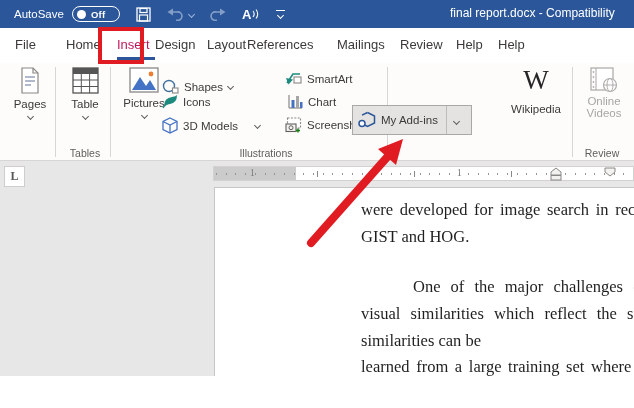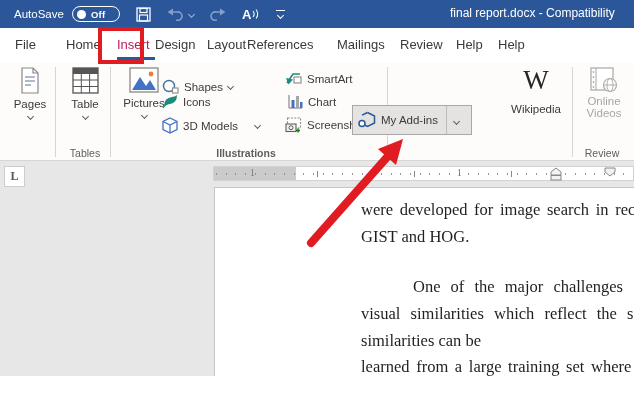--- a/index.html
+++ b/index.html
@@ -225,21 +225,21 @@
     <div class="smbtn" style="left:285px; top:54px;">
       <svg width="17" height="16" viewBox="0 0 17 16">
         <rect x="2.5" y="1" width="13" height="10" fill="#fff" stroke="#8a8886" stroke-width="1.1" stroke-dasharray="2 1.4"></rect>
         <rect x="1" y="7" width="10" height="7.5" fill="#f3f2f1" stroke="#605e5c" stroke-width="1.1"></rect>
         <circle cx="6" cy="10.7" r="2" fill="none" stroke="#605e5c" stroke-width="1"></circle>
         <path d="M13 11.5 v4 M11 13.5 h4" stroke="#107c10" stroke-width="1.4"></path>
       </svg>
       <span>Screenshot</span>
       <span class="chev"></span>
     </div>
-    <div class="grouplabel" style="left:196px; width:100px;font-weight:bold;">Illustrations</div>
+    <div class="grouplabel" style="left:216px; width:100px;">Illustrations</div>
     <div class="vsep" style="left:387px"></div>
 
     <div id="my-addins-btn">
       <svg width="19" height="18" viewBox="0 0 19 18" style="margin-left:5px">
         <path d="M9.5 1.5 L16.5 5 V12 L9.5 15.5 L4.5 13" fill="none" stroke="#2b579a" stroke-width="1.5"></path>
         <path d="M9.5 1.5 L4 4.2" fill="none" stroke="#2b579a" stroke-width="1.5"></path>
         <circle cx="4" cy="12.5" r="3" fill="#fff" stroke="#2b579a" stroke-width="1.5"></circle>
       </svg>
       <span class="lbl">My Add-ins</span>
       <span id="my-addins-sep"></span>

